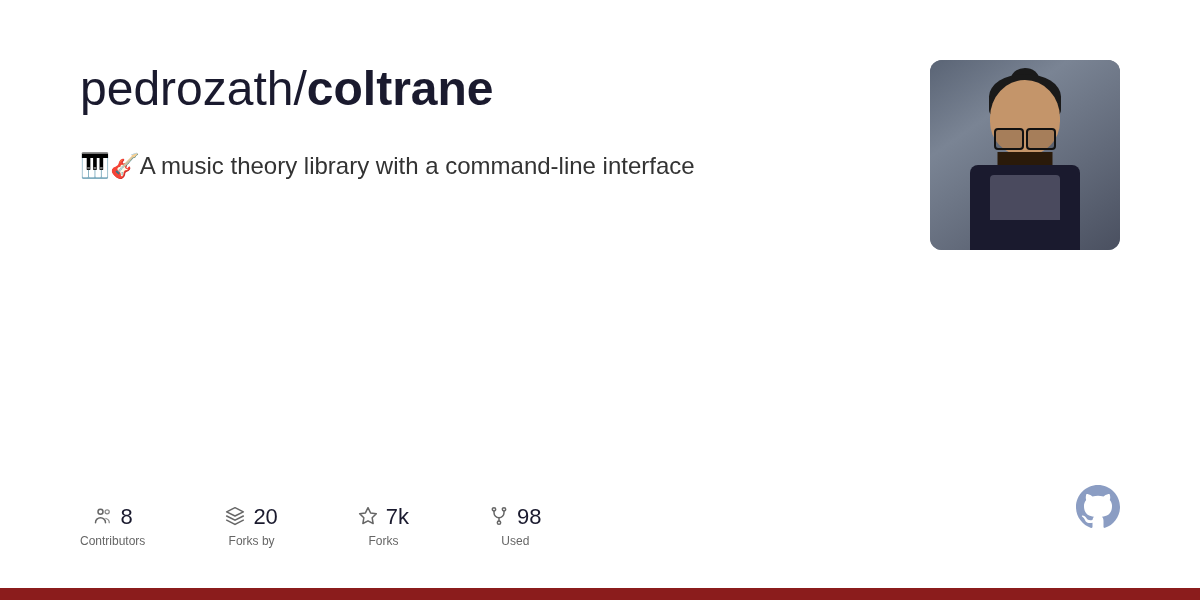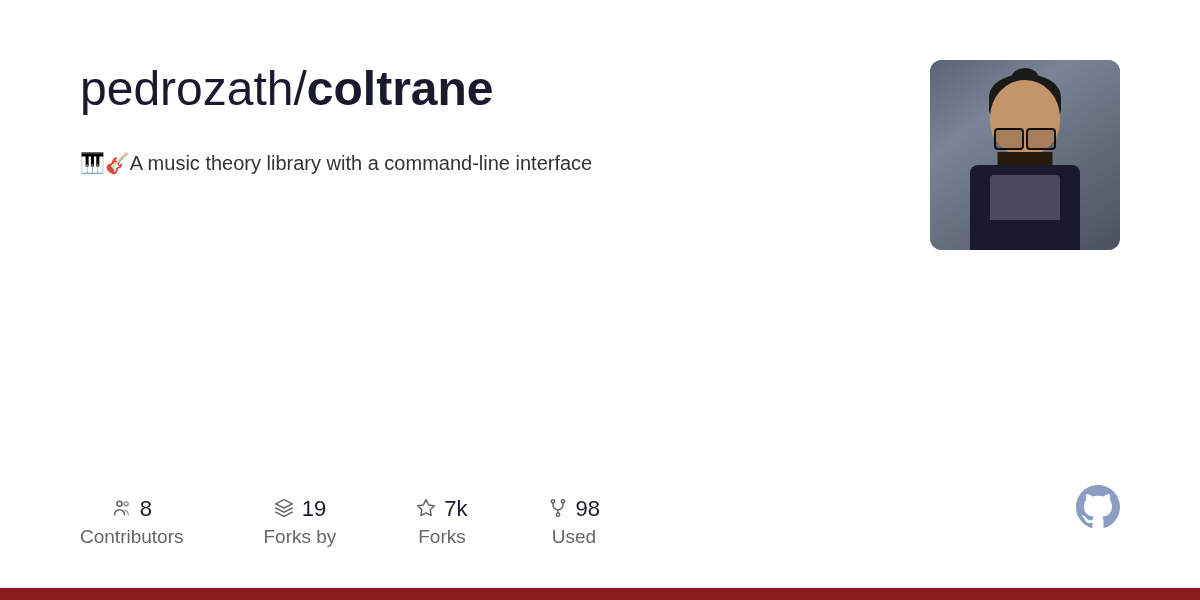--- a/index.html
+++ b/index.html
@@ -42,21 +42,21 @@
       color: #1a1a2e;
       line-height: 1.2;
       margin-bottom: 30px;
     }
 
     .repo-title strong {
       font-weight: 700;
     }
 
     .repo-description {
-      font-size: 20px;
+      font-size: 24px;
       color: #333;
       line-height: 1.5;
       max-width: 700px;
     }
 
     .avatar-area {
       margin-left: 60px;
     }
 
     .avatar-img {
@@ -200,21 +200,21 @@
       line-height: 1;
     }
 
     .stat-number {
       font-size: 22px;
       font-weight: 400;
       color: #1a1a2e;
     }
 
     .stat-label {
-      font-size: 19px;
+      font-size: 12px;
       color: #666;
       font-weight: 400;
     }
 
     .github-logo-area {
       position: absolute;
       right: 80px;
       bottom: 55px;
     }
 
@@ -288,21 +288,21 @@
 
     <div class="stat-item">
       <div class="stat-top">
         <span class="stat-icon">
           <svg class="icon-svg" viewBox="0 0 24 24" xmlns="http://www.w3.org/2000/svg">
             <path d="M12 2L2 7l10 5 10-5-10-5z" stroke="#666" stroke-width="1.8" fill="none" stroke-linejoin="round"></path>
             <path d="M2 17l10 5 10-5" stroke="#666" stroke-width="1.8" fill="none" stroke-linecap="round"></path>
             <path d="M2 12l10 5 10-5" stroke="#666" stroke-width="1.8" fill="none" stroke-linecap="round"></path>
           </svg>
         </span>
-        <span class="stat-number">19</span>
+        <span class="stat-number">20</span>
       </div>
       <span class="stat-label">Forks by</span>
     </div>
 
     <div class="stat-item">
       <div class="stat-top">
         <span class="stat-icon">
           <svg class="icon-svg" viewBox="0 0 24 24" xmlns="http://www.w3.org/2000/svg">
             <polygon points="12,2 15.09,8.26 22,9.27 17,14.14 18.18,21.02 12,17.77 5.82,21.02 7,14.14 2,9.27 8.91,8.26" stroke="#666" stroke-width="1.8" fill="none" stroke-linejoin="round"></polygon>
           </svg>

